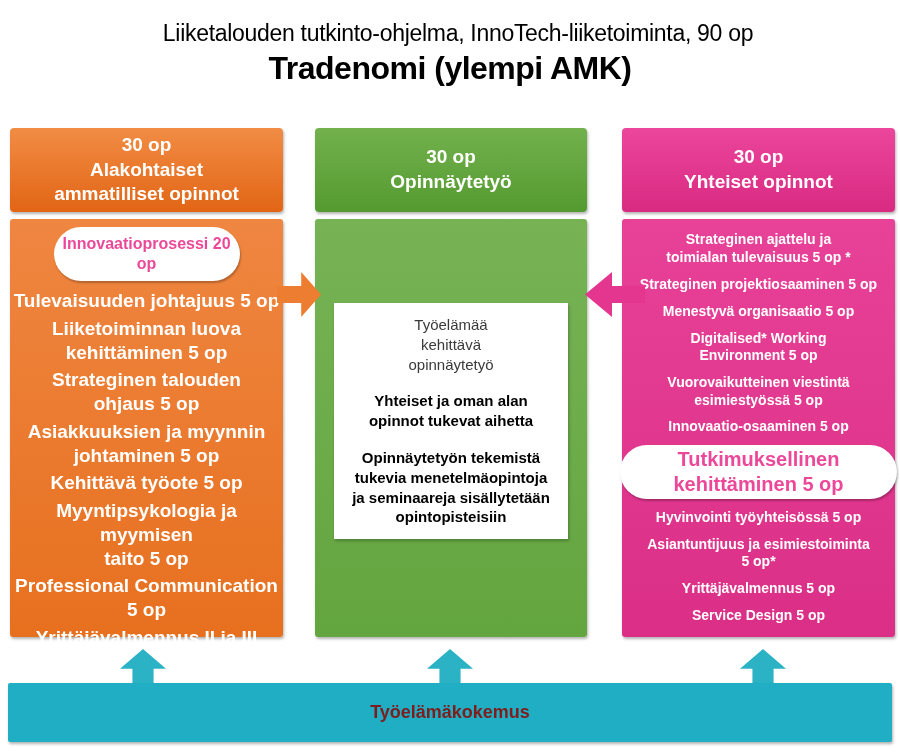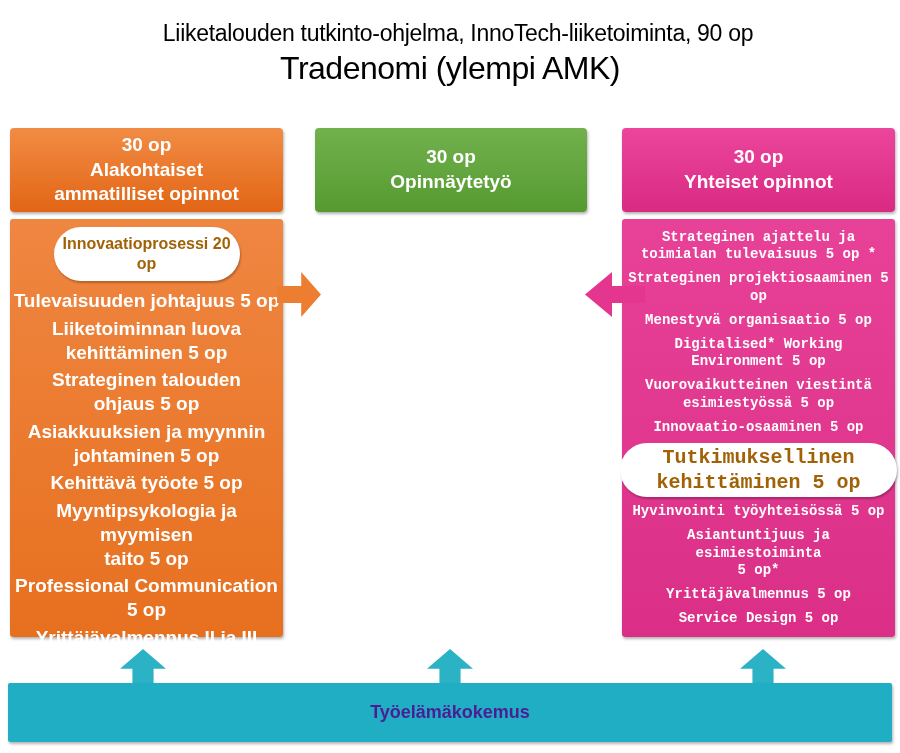--- a/index.html
+++ b/index.html
@@ -7,21 +7,21 @@
     position:relative;width:900px;height:753px;background:#fff;overflow:hidden;
     font-family:"Liberation Sans","DejaVu Sans",sans-serif;
   }
   
   .subtitle{
     position:absolute;top:20px;left:8px;width:100%;text-align:center;
     font-size:23px;color:#000;letter-spacing:-.3px;
   }
   .main-title{
     position:absolute;top:50px;left:0;width:100%;text-align:center;
-    font-size:32px;font-weight:normal;color:#000;letter-spacing:-.5px;
+    font-size:32px;font-weight:bold;color:#000;letter-spacing:-.5px;
   }
   
   .col{position:absolute;top:128px;}
   .col-left{left:10px;width:273px;}
   .col-mid{left:315px;width:272px;}
   .col-right{left:622px;width:273px;}
   .col-header{
     height:84px;border-radius:4px;display:flex;align-items:center;justify-content:center;
     text-align:center;color:#fff;font-weight:bold;font-size:19px;line-height:1.3;
     white-space:pre-line;box-shadow:1px 2px 3px rgba(0,0,0,.3);
@@ -35,23 +35,23 @@
   .orange-b{background:linear-gradient(180deg,#EF8641,#E7701F);}
   .green-h{background:linear-gradient(180deg,#72B14C,#559A31);}
   .green-b{background:linear-gradient(180deg,#77B355,#63A53F);justify-content:flex-start;}
   .pink-h{background:linear-gradient(180deg,#EC459C,#D92A82);}
   .pink-b{background:linear-gradient(180deg,#E84198,#DB2F87);}
   
   .course{
     color:#fff;font-weight:bold;text-align:center;white-space:pre-line;line-height:1.25;
   }
   .col-left .course{font-size:19px;margin:2px 0;}
-  .col-right .course{font-size:14px;margin:1px 0;font-family:Liberation Mono, monospace;}
+  .col-right .course{font-size:14px;margin:1px 0;}
   .course.highlight{
-    background:#fff;color:#a16207;box-shadow:1px 2px 2px rgba(0,0,0,.25);border-radius:27px;
+    background:#fff;color:#ec4899;box-shadow:1px 2px 2px rgba(0,0,0,.25);border-radius:27px;
   }
   .col-left .course.highlight{
     width:186px;min-height:54px;display:flex;align-items:center;justify-content:center;
     font-size:16px;margin:4px 0 6px;
   }
   .col-right .course.highlight{
     width:calc(100% - 16px);padding:2px 12px;font-size:20px;
   }
   
   .thesis-box{
@@ -75,21 +75,21 @@
     position:absolute;top:649px;width:46px;height:34px;background:#2BB2C5;
     clip-path:polygon(50% 0,100% 58%,73% 58%,73% 100%,27% 100%,27% 58%,0 58%);
   }
   .up1{left:120px;} .up2{left:427px;} .up3{left:740px;}
   
   .footer-bar{
     position:absolute;left:8px;top:683px;width:884px;height:59px;background:#1FAEC4;
     border-radius:2px;display:flex;align-items:center;justify-content:center;
     box-shadow:1px 2px 3px rgba(0,0,0,.3);
   }
-  .footer-bar span{color:#4c1d95;font-weight:bold;font-size:18px;}
+  .footer-bar span{color:#7f1d1d;font-weight:bold;font-size:18px;}
 </style>
 </head>
 <body>
 
 <div class="stage">
 
   <div class="subtitle">Liiketalouden tutkinto-ohjelma, InnoTech-liiketoiminta, 90 op</div>
   <div class="main-title">Tradenomi (ylempi AMK)</div>
 
   <div class="col col-left">
@@ -110,20 +110,33 @@
 taito 5 op</div>
         <div class="course">Professional Communication 5 op</div>
         <div class="course">Yrittäjävalmennus II ja III
 5 op +  5 op</div>
       </div>
   </div>
 
   <div class="col col-mid">
     <div class="col-header green-h">30 op
 Opinnäytetyö</div>
+    <div class="col-body green-b">
+      <div class="thesis-box">
+        <p class="t1">Työelämää
+kehittävä
+opinnäytetyö</p>
+        <p class="t2">Yhteiset ja oman alan
+opinnot tukevat aihetta</p>
+        <p class="t2">Opinnäytetyön tekemistä
+tukevia menetelmäopintoja
+ja seminaareja sisällytetään
+opintopisteisiin</p>
+      </div>
+    </div>
   </div>
 
   <div class="col col-right">
     <div class="col-header pink-h">30 op
 Yhteiset opinnot</div>
     <div class="col-body pink-b">
         <div class="course">Strateginen ajattelu ja
 toimialan tulevaisuus 5 op *</div>
         <div class="course">Strateginen projektiosaaminen 5 op</div>
         <div class="course">Menestyvä organisaatio 5 op</div>

